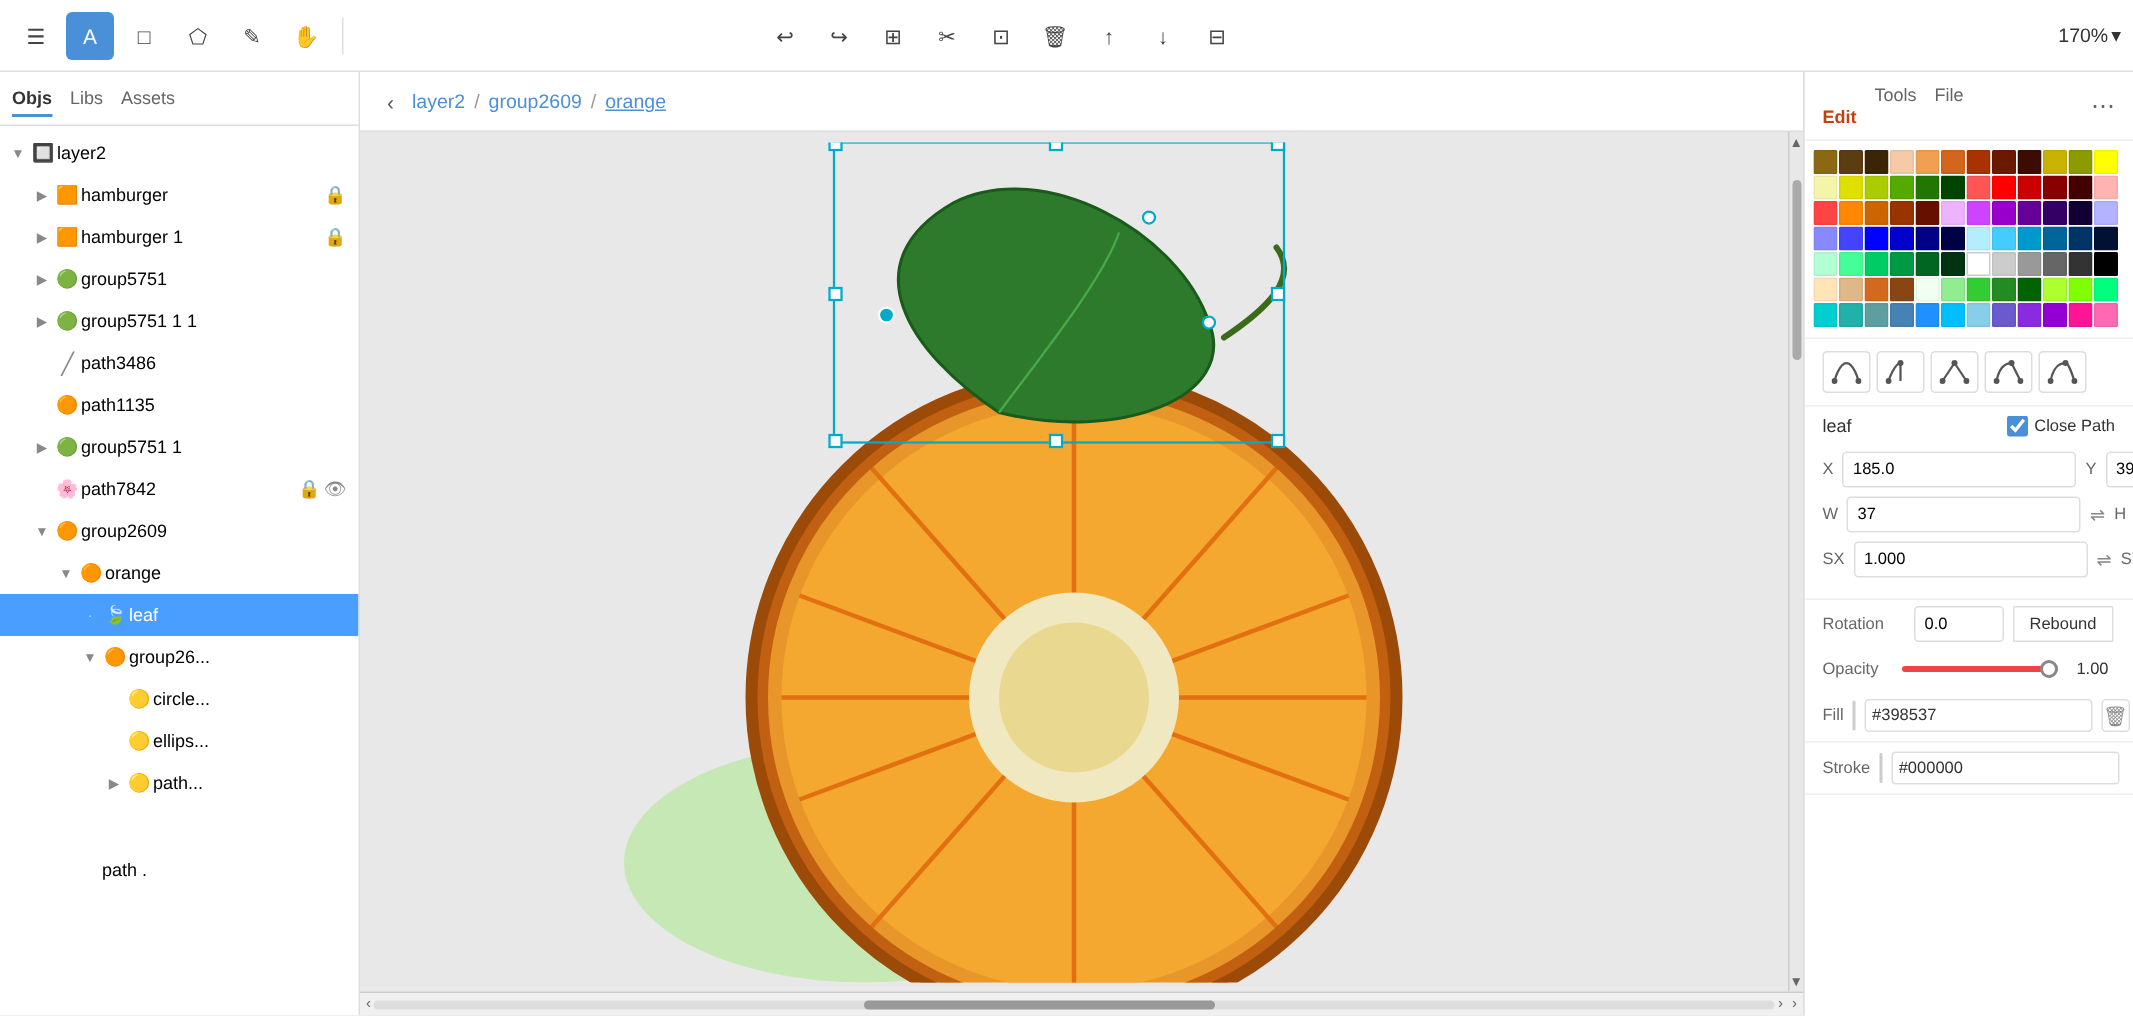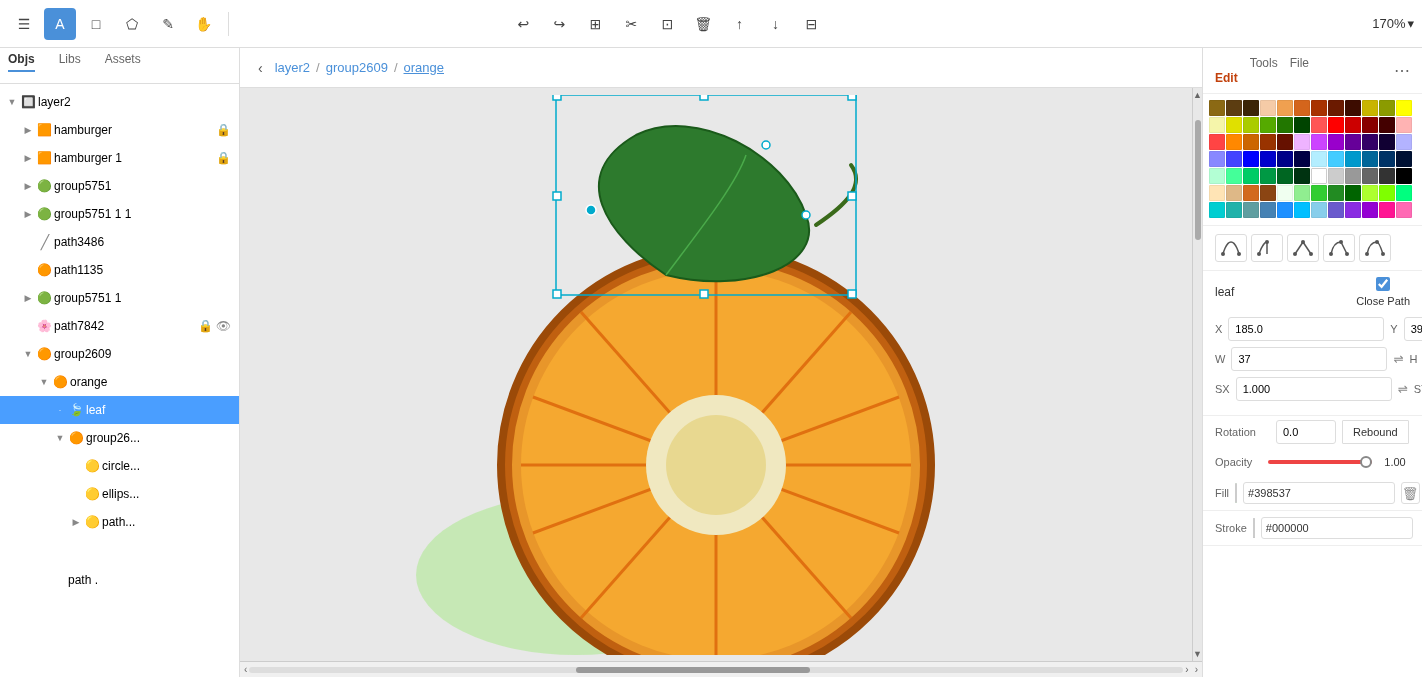--- a/index.html
+++ b/index.html
@@ -47,25 +47,25 @@
     .left-panel {
       width: 240px;
       background: #fff;
       border-right: 1px solid #ddd;
       display: flex;
       flex-direction: column;
       flex-shrink: 0;
     }
     .panel-tabs {
       display: flex;
-      align-items: flex-start;
+      align-items: center;
       border-bottom: 1px solid #ddd;
       padding: 0 8px;
       height: 36px;
-      gap: 24px;
+      gap: 12px;
     }
     .panel-tab {
       font-size: 12px; cursor: pointer; padding: 4px 0;
       color: #666; border-bottom: 2px solid transparent;
     }
     .panel-tab.active { color: #333; font-weight: 600; border-bottom-color: #4a90d9; }
     .layer-tree {
       flex: 1; overflow-y: auto; padding: 4px 0;
     }
     .tree-item {
@@ -644,21 +644,21 @@
             <path d="M2,14 C4,4 8,2 12,2 C14,2 16,8 18,14" stroke="#555" fill="none" stroke-width="1.5"></path>
             <circle cx="2" cy="14" r="2" fill="#555"></circle>
             <circle cx="12" cy="2" r="2" fill="#555"></circle>
             <circle cx="18" cy="14" r="2" fill="#555"></circle>
           </svg>
       </button>
     </div>
 
     <div style="display:flex;align-items:center;justify-content:space-between;padding:6px 12px 2px;">
       <span class="selected-label" style="padding:0;">leaf</span>
-      <div style="display:flex;align-items:center;gap:4px;flex-direction:column;">
+      <div style="display:flex;align-items:center;gap:4px;">
         <input type="checkbox" class="close-path-cb" checked="" style="">
         <span class="close-path-label">Close Path</span>
       </div>
     </div>
 
     <div class="props-section">
       <div class="props-row">
         <span class="props-label">X</span>
         <input class="props-input" value="185.0" style="">
         <span class="props-label">Y</span>

